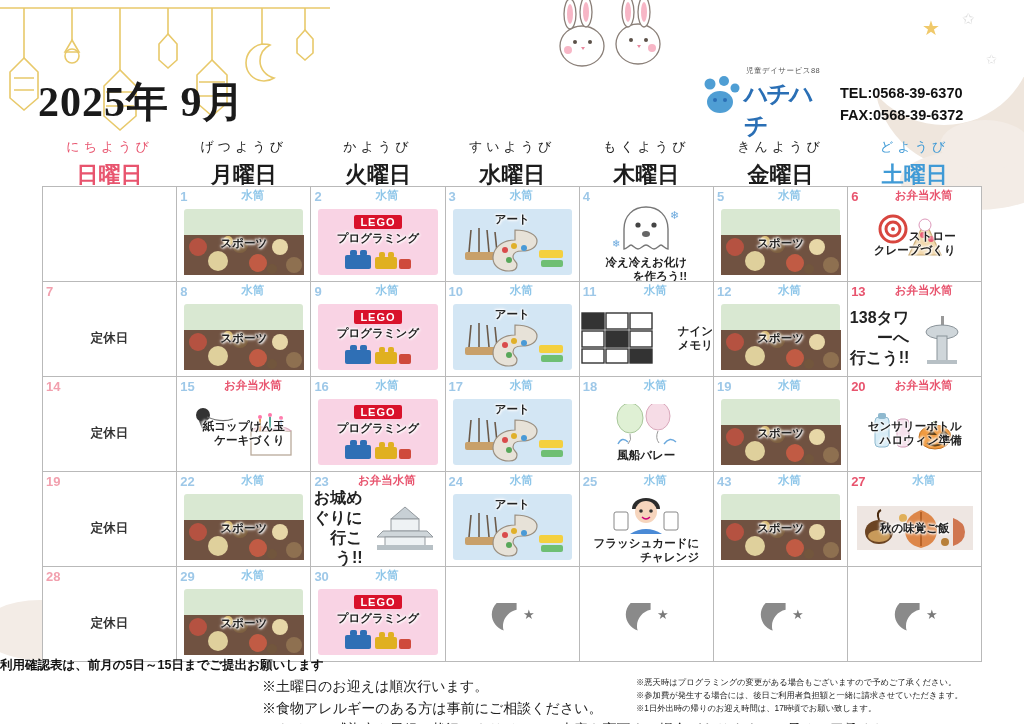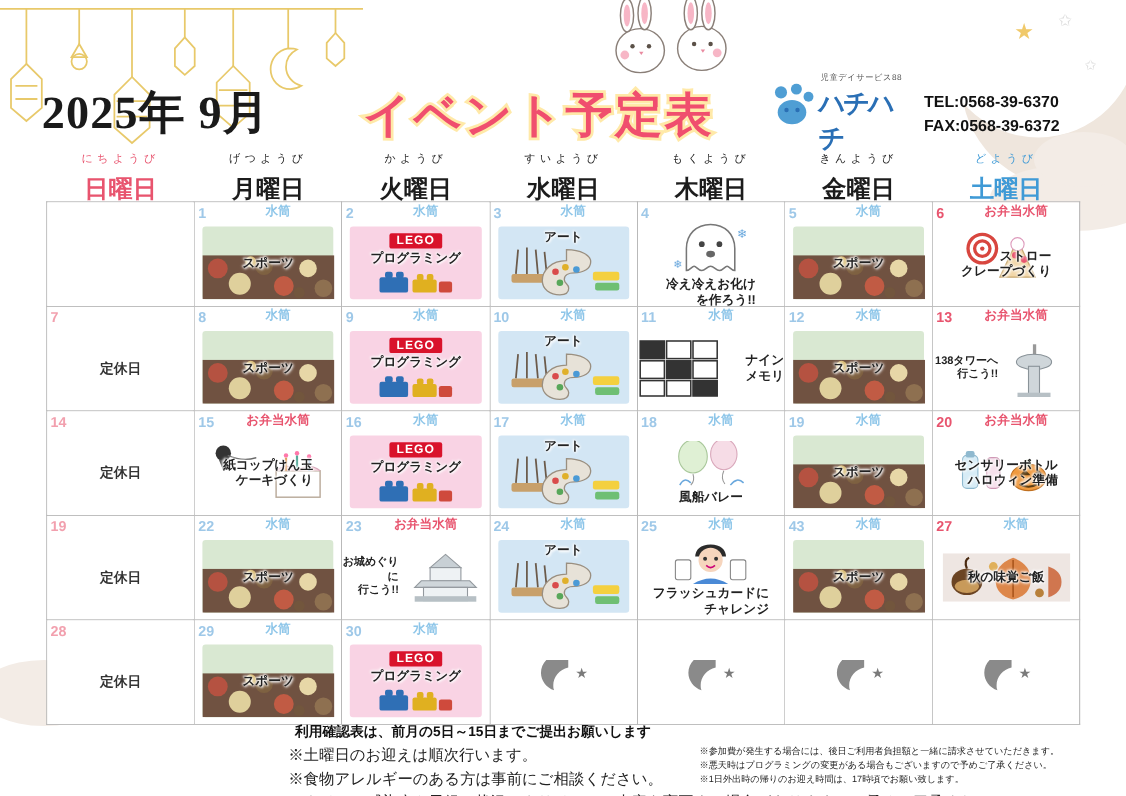--- a/index.html
+++ b/index.html
@@ -88,21 +88,21 @@
     border:none;
     vertical-align:middle;
   }
   .dow {
     font-size:22px; font-weight:bold;
     font-family:"Liberation Serif", serif;
     position:relative;
     line-height:1;
   }
   .dow .ruby {
-    display:block; font-size:10px; font-weight:normal;
+    display:block; font-size:13px; font-weight:normal;
     letter-spacing:4px; margin-bottom:11px; color:inherit;
   }
   .dow-sun { color:#e8546e; }
   .dow-sat { color:#3f9ad6; }
   .dow-wd  { color:#1c1c1c; }
 
   .cal td {
     border:1px solid #b9b9b9;
     height:95px; padding:0; vertical-align:top;
     position:relative;
@@ -132,21 +132,21 @@
     align-items:center; justify-content:center;
     overflow:hidden;
   }
   .act-label {
     font-size:11.5px; font-weight:bold; color:#222;
     text-align:right; line-height:1.25;
     position:relative; z-index:3;
     text-shadow:0 0 2px #fff, 0 0 4px #fff, 1px 1px 2px #fff, -1px -1px 2px #fff;
     white-space:pre-line;
   }
-  .act-label.big { font-size:10px; }
+  .act-label.big { font-size:16px; }
   .closed {
     font-size:12.5px; font-weight:bold; color:#333;
     text-align:center;
   }
 
   
   .tile {
     position:absolute; left:7px; right:7px; top:22px; bottom:6px;
     border-radius:3px; z-index:1;
   }
@@ -163,21 +163,21 @@
     background:#d9122b; color:#fff; font-weight:bold;
     font-size:11px; padding:1px 6px; border-radius:2px;
     margin-bottom:2px; letter-spacing:1px;
     font-family:"Liberation Sans", sans-serif;
   }
   .svgwrap { position:relative; z-index:2; line-height:0; }
 
   
   .footer-main {
     position:absolute; left:0; top:657px; width:860px;
-    text-align:center; font-size:12.5px; font-weight:bold; color:#111;
+    text-align:left; font-size:12.5px; font-weight:bold; color:#111;
   }
   .footer-left {
     position:absolute; left:262px; top:676px;
     font-size:14px; color:#222; line-height:1.55;
   }
   .footer-right {
     position:absolute; left:636px; top:676px;
     font-size:8.3px; color:#222; line-height:1.55;
   }
 </style>
@@ -258,21 +258,20 @@
     <circle cx="126" cy="40" r="2"></circle>
   </g>
   <g fill="#e98aa0">
     <path d="M61 47 l4 0 l-2 3 z"></path>
     <path d="M117 45 l4 0 l-2 3 z"></path>
   </g>
 </svg>
 
 <div class="header">
   <div class="date-title">2025年 9月</div>
-  <div class="event-title">イベント予定表</div>
 
   <div class="logo-wrap">
     <svg class="logo-mark" viewBox="0 0 44 40">
       <g fill="#4f9ed4">
         <circle cx="10" cy="8" r="5.5"></circle>
         <circle cx="24" cy="5" r="5"></circle>
         <circle cx="35" cy="12" r="4.5"></circle>
         <ellipse cx="20" cy="26" rx="13" ry="11"></ellipse>
       </g>
       <g fill="#2a6fb5">
@@ -927,16 +926,16 @@
     </tbody>
 </table>
 
 <div class="footer-main">利用確認表は、前月の5日～15日までご提出お願いします</div>
 <div class="footer-left">
   <div>※土曜日のお迎えは順次行います。</div>
   <div>※食物アレルギーのある方は事前にご相談ください。</div>
   <div>※ウイルス感染症や天候の状況によりイベント内容を変更する場合がありますので予めご了承ください。</div>
 </div>
 <div class="footer-right">
+  <div>※悪天時はプログラミングの変更がある場合もございますので予めご了承ください。</div>
   <div>※参加費が発生する場合には、後日ご利用者負担額と一緒に請求させていただきます。</div>
-  <div>※悪天時はプログラミングの変更がある場合もございますので予めご了承ください。</div>
   <div>※1日外出時の帰りのお迎え時間は、17時頃でお願い致します。</div>
 </div>
 
 </body></html>

